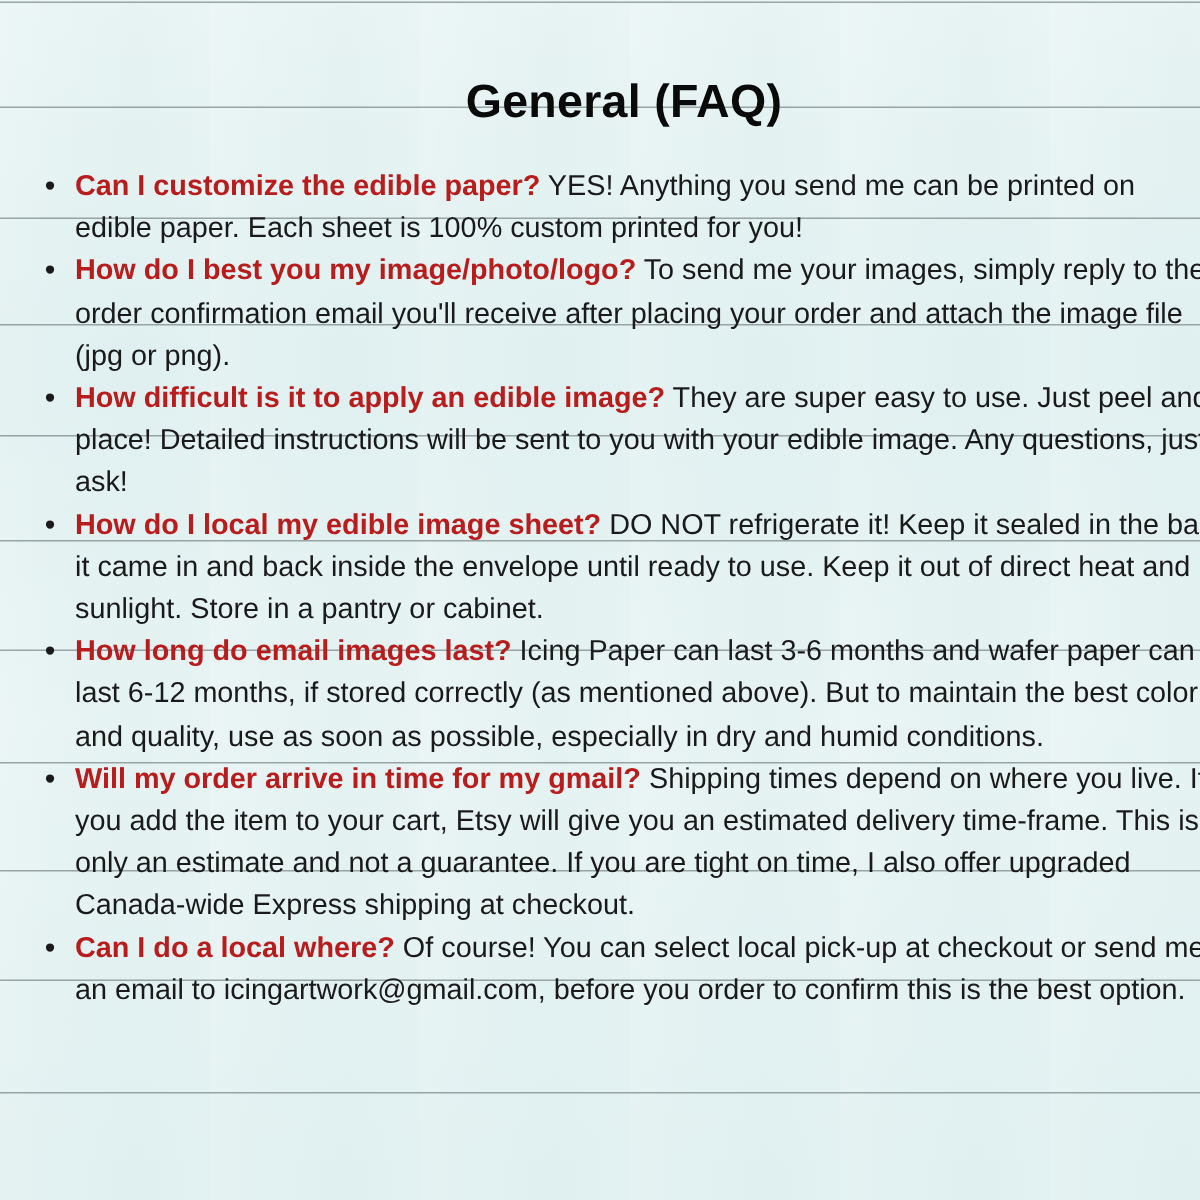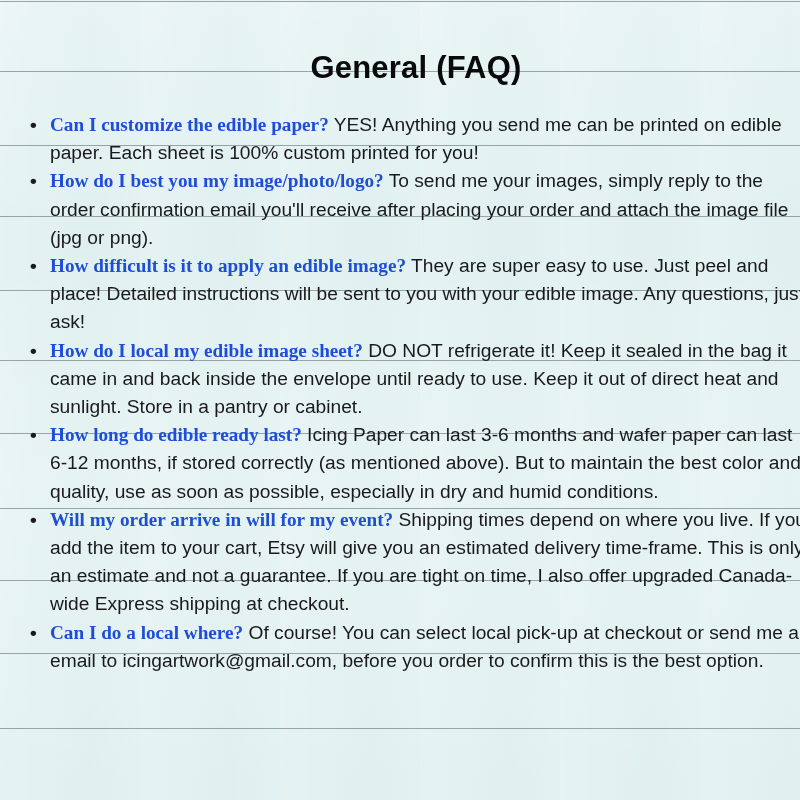--- a/index.html
+++ b/index.html
@@ -64,22 +64,21 @@
       color: #1a1a1a;
     }
     .bullet {
       position: absolute;
       left: -20px;
       top: 0;
       font-weight: bold;
     }
     .q {
       font-weight: bold;
-      color: #1d4ed8;
-      font-family: Liberation Serif, serif;
+      color: #b91c1c;
     }
   </style>
 </head>
 <body>
 
 <div class="bg"></div>
 
 <div>
   <div class="plank-line" style="top:1px"></div>
   <div class="plank-line" style="top:71px"></div>
@@ -109,24 +108,24 @@
     <li class="faq-item">
       <span class="bullet">•</span>
       <span class="q">How difficult is it to apply an edible image?</span><span class="a"> They are super easy to use. Just peel and place! Detailed instructions will be sent to you with your edible image. Any questions, just ask!</span>
     </li>
     <li class="faq-item">
       <span class="bullet">•</span>
       <span class="q">How do I local my edible image sheet?</span><span class="a"> DO NOT refrigerate it! Keep it sealed in the bag it came in and back inside the envelope until ready to use. Keep it out of direct heat and sunlight. Store in a pantry or cabinet.</span>
     </li>
     <li class="faq-item">
       <span class="bullet">•</span>
-      <span class="q">How long do edible ready last?</span><span class="a"> Icing Paper can last 3-6 months and wafer paper can last 6-12 months, if stored correctly (as mentioned above). But to maintain the best color and quality, use as soon as possible, especially in dry and humid conditions.</span>
+      <span class="q">How long do email images last?</span><span class="a"> Icing Paper can last 3-6 months and wafer paper can last 6-12 months, if stored correctly (as mentioned above). But to maintain the best color and quality, use as soon as possible, especially in dry and humid conditions.</span>
     </li>
     <li class="faq-item">
       <span class="bullet">•</span>
-      <span class="q">Will my order arrive in will for my event?</span><span class="a"> Shipping times depend on where you live. If you add the item to your cart, Etsy will give you an estimated delivery time-frame. This is only an estimate and not a guarantee. If you are tight on time, I also offer upgraded Canada-wide Express shipping at checkout.</span>
+      <span class="q">Will my order arrive in time for my gmail?</span><span class="a"> Shipping times depend on where you live. If you add the item to your cart, Etsy will give you an estimated delivery time-frame. This is only an estimate and not a guarantee. If you are tight on time, I also offer upgraded Canada-wide Express shipping at checkout.</span>
     </li>
     <li class="faq-item">
       <span class="bullet">•</span>
       <span class="q">Can I do a local where?</span><span class="a"> Of course! You can select local pick-up at checkout or send me an email to icingartwork@gmail.com, before you order to confirm this is the best option.</span>
     </li>
   </ul>
 </div>
 
 </body></html>

